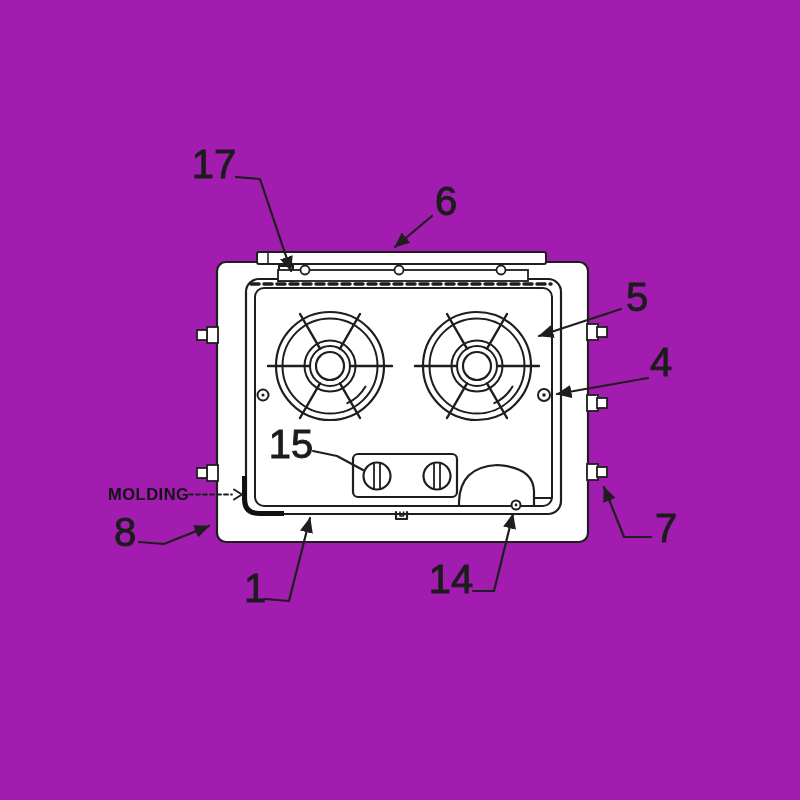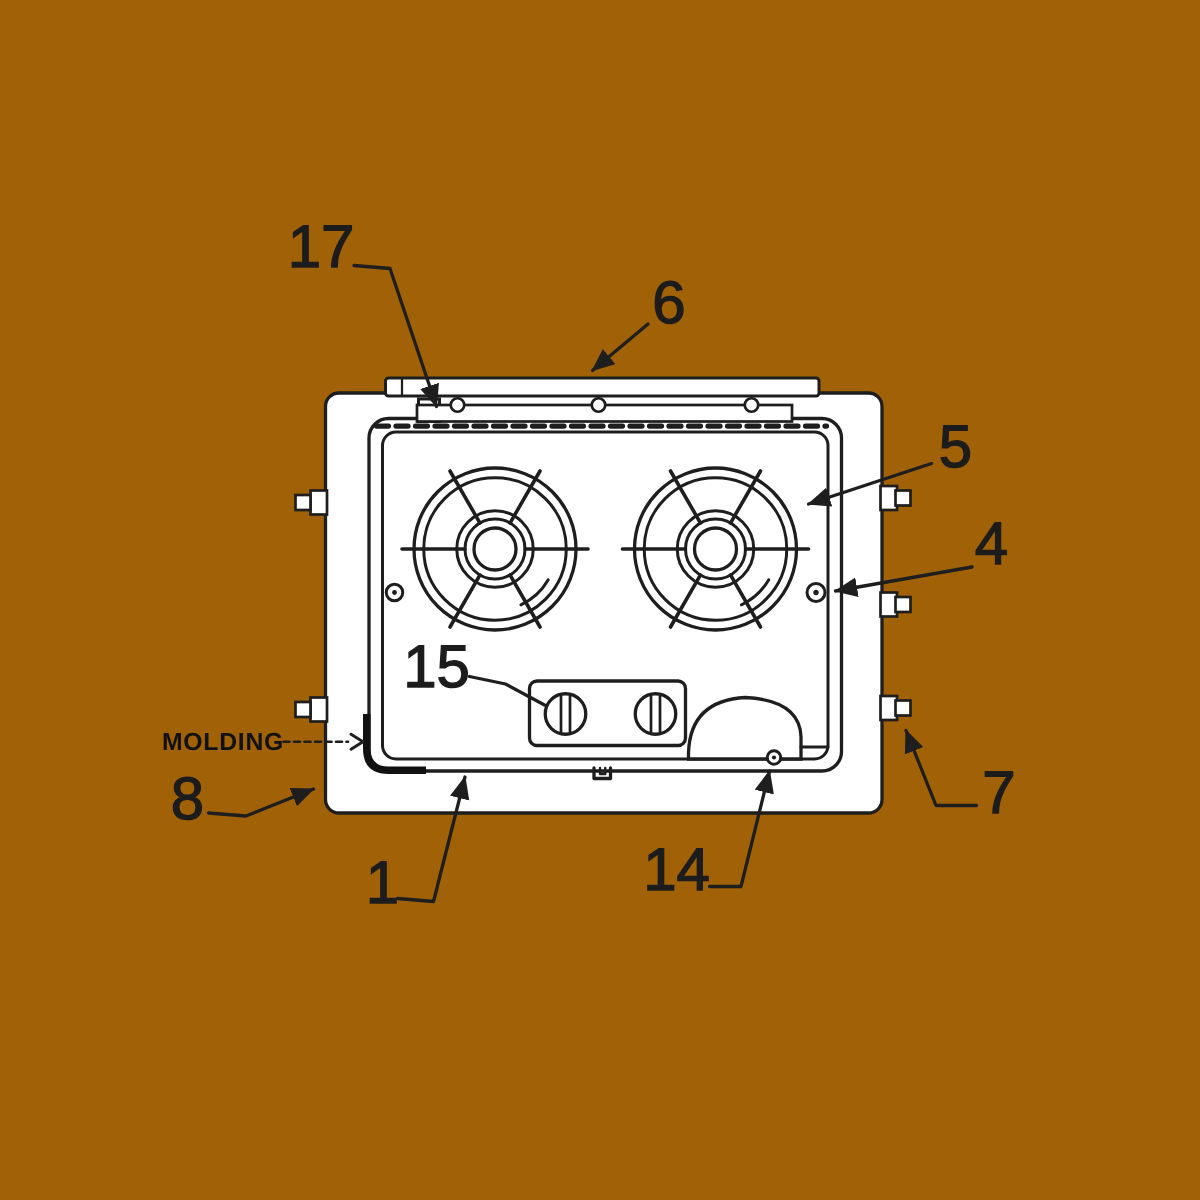--- a/index.html
+++ b/index.html
@@ -1,16 +1,16 @@
 <!DOCTYPE html>
 <html><head>
 <meta charset="utf-8">
 <style>
   html,body{margin:0;padding:0;background:#ffffff;}
-  .canvas{position:relative;width:800px;height:800px;background:#a16207;overflow:hidden;
+  .canvas{position:relative;width:800px;height:800px;background:#a21caf;overflow:hidden;
           font-family:"Liberation Sans",sans-serif;}
   svg{display:block;}
   .ln{stroke:#1e1e1e;fill:none;stroke-linecap:round;stroke-linejoin:round;}
   .fw{fill:#ffffff;stroke:#1e1e1e;}
   .num{fill:#1c1c1c;stroke:#1c1c1c;stroke-width:0.9;text-anchor:middle;
        font-family:"Liberation Sans","DejaVu Sans",sans-serif;font-size:40px;}
   .caps{fill:#111111;text-anchor:start;font-weight:bold;font-size:16.5px;letter-spacing:0.5px;
         font-family:"Liberation Sans","DejaVu Sans",sans-serif;}
 </style>
 </head>

